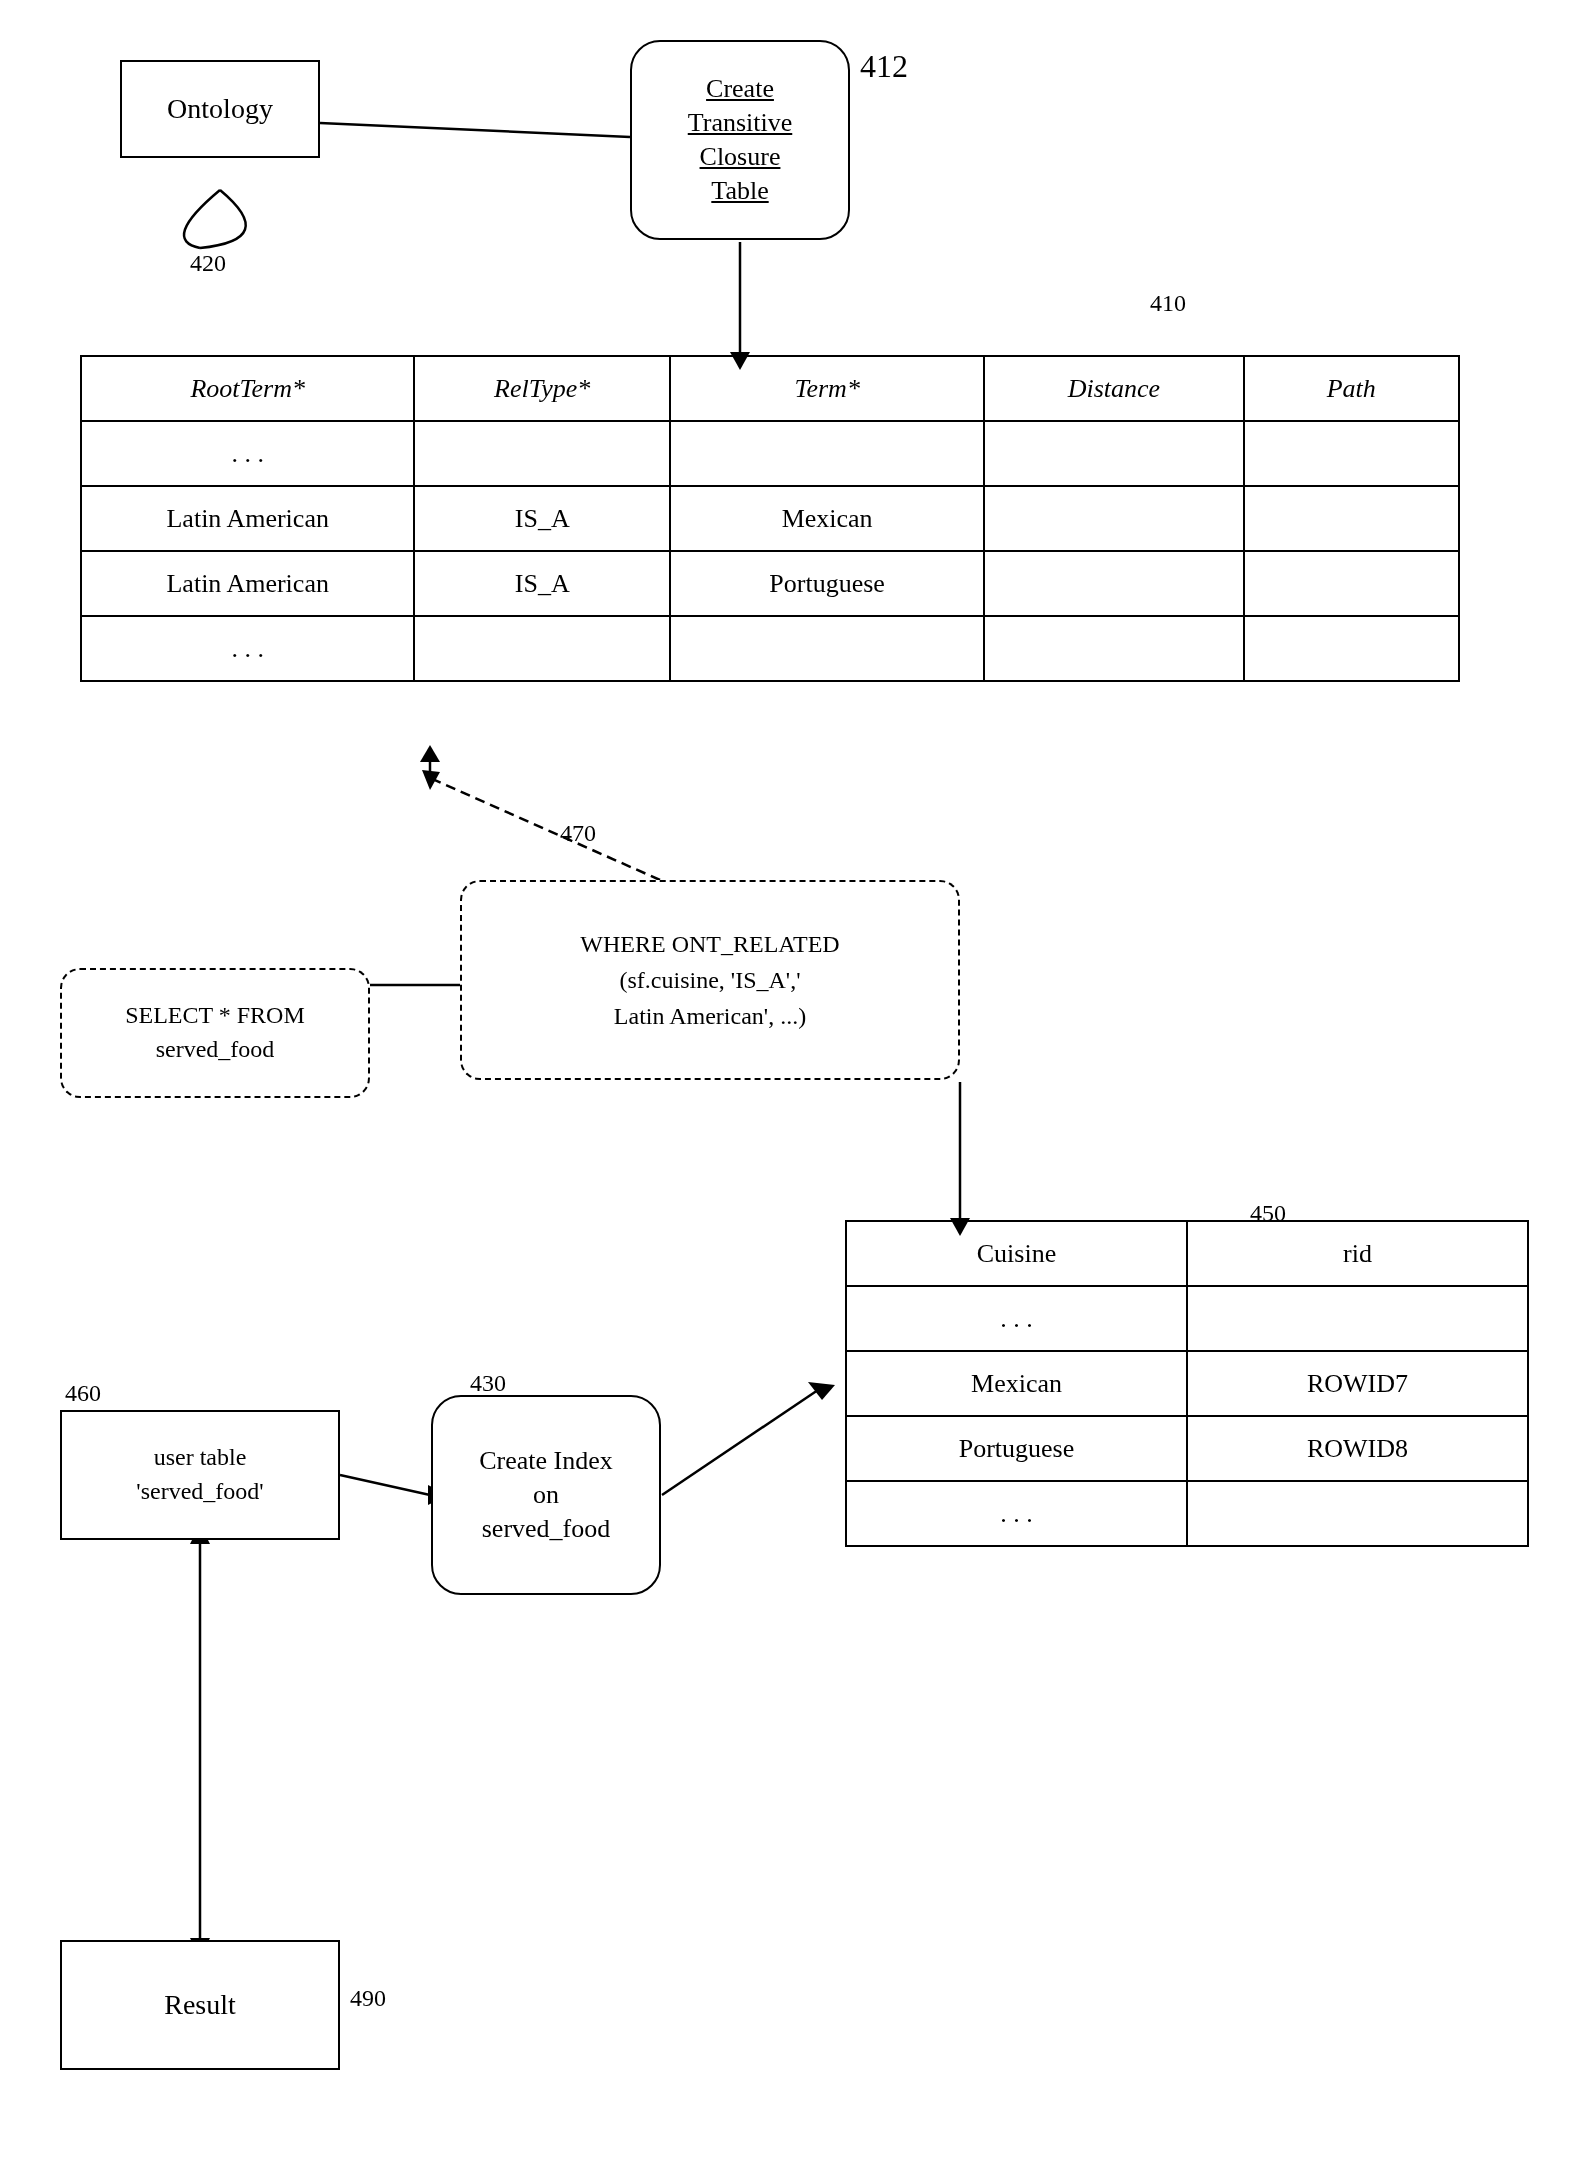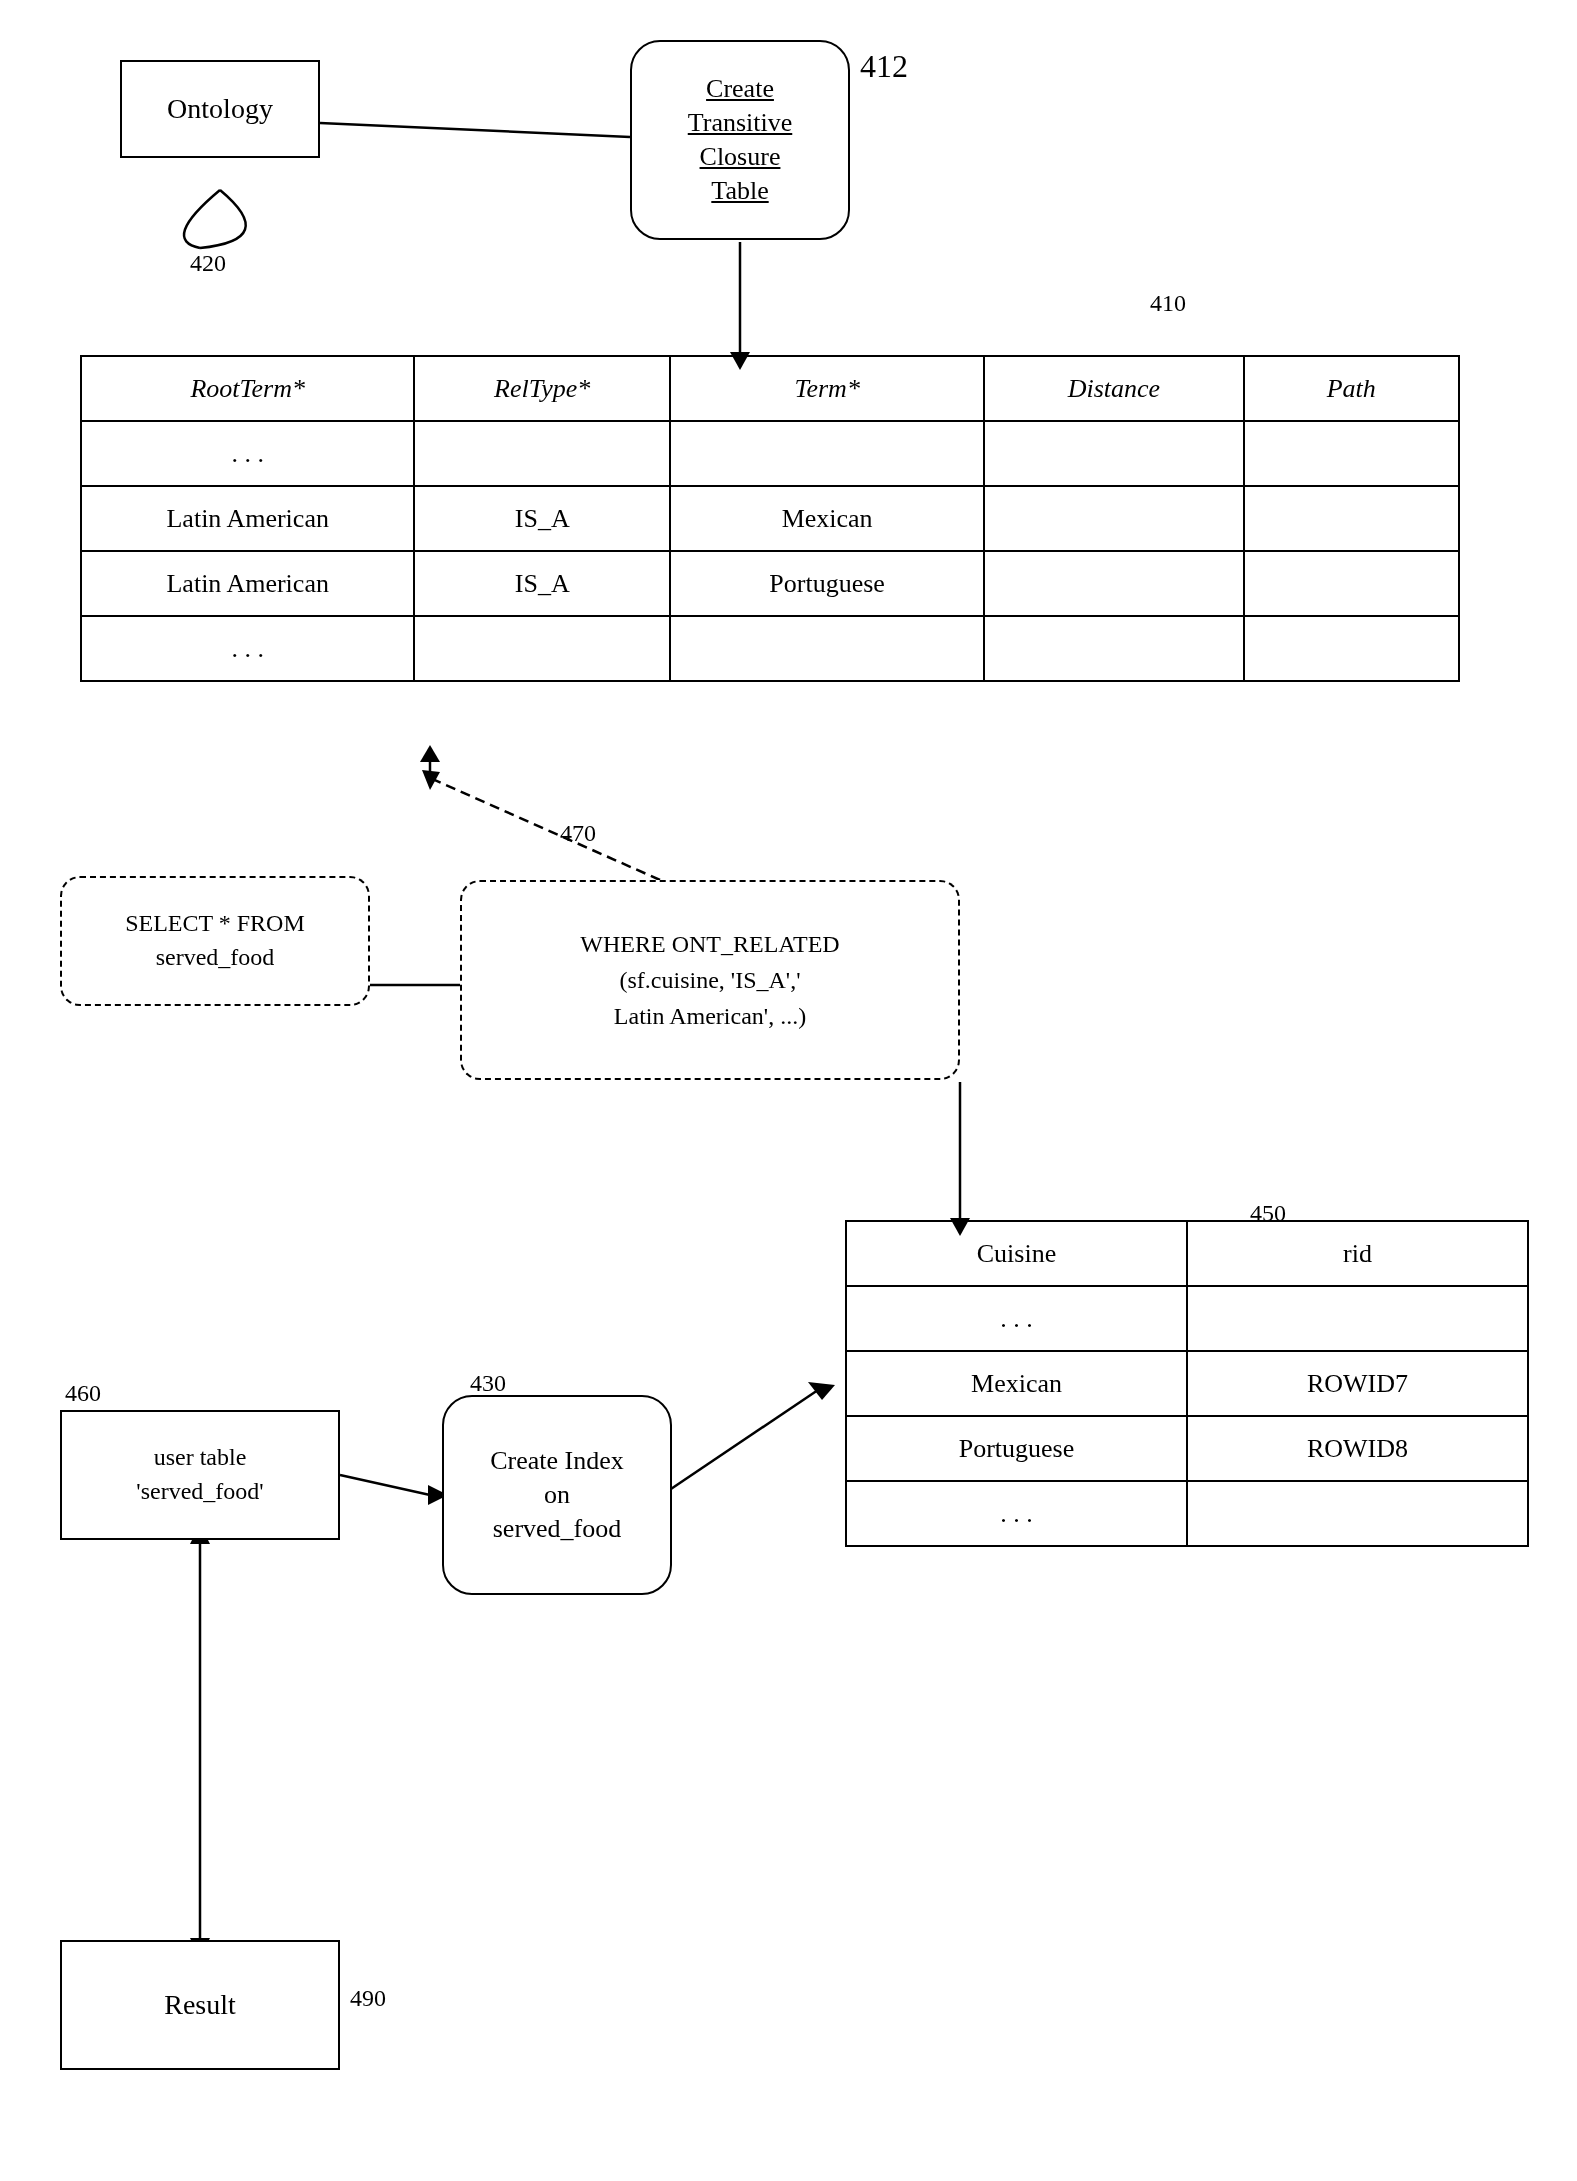--- a/index.html
+++ b/index.html
@@ -107,21 +107,21 @@
       left: 560px;
       top: 820px;
       font-size: 24px;
       text-align: center;
     }
 
     
     .select-box {
       position: absolute;
       left: 60px;
-      top: 876px;
+      top: 968px;
       width: 310px;
       height: 130px;
       border: 2.5px dashed #000;
       border-radius: 20px;
       display: flex;
       align-items: center;
       justify-content: center;
       text-align: center;
       font-size: 24px;
       background: #fff;
@@ -168,21 +168,21 @@
     .label-460 {
       position: absolute;
       left: 65px;
       top: 1380px;
       font-size: 24px;
     }
 
     
     .create-index-box {
       position: absolute;
-      left: 442px;
+      left: 431px;
       top: 1395px;
       width: 230px;
       height: 200px;
       border: 2.5px solid #000;
       border-radius: 30px;
       display: flex;
       align-items: center;
       justify-content: center;
       text-align: center;
       font-size: 26px;

